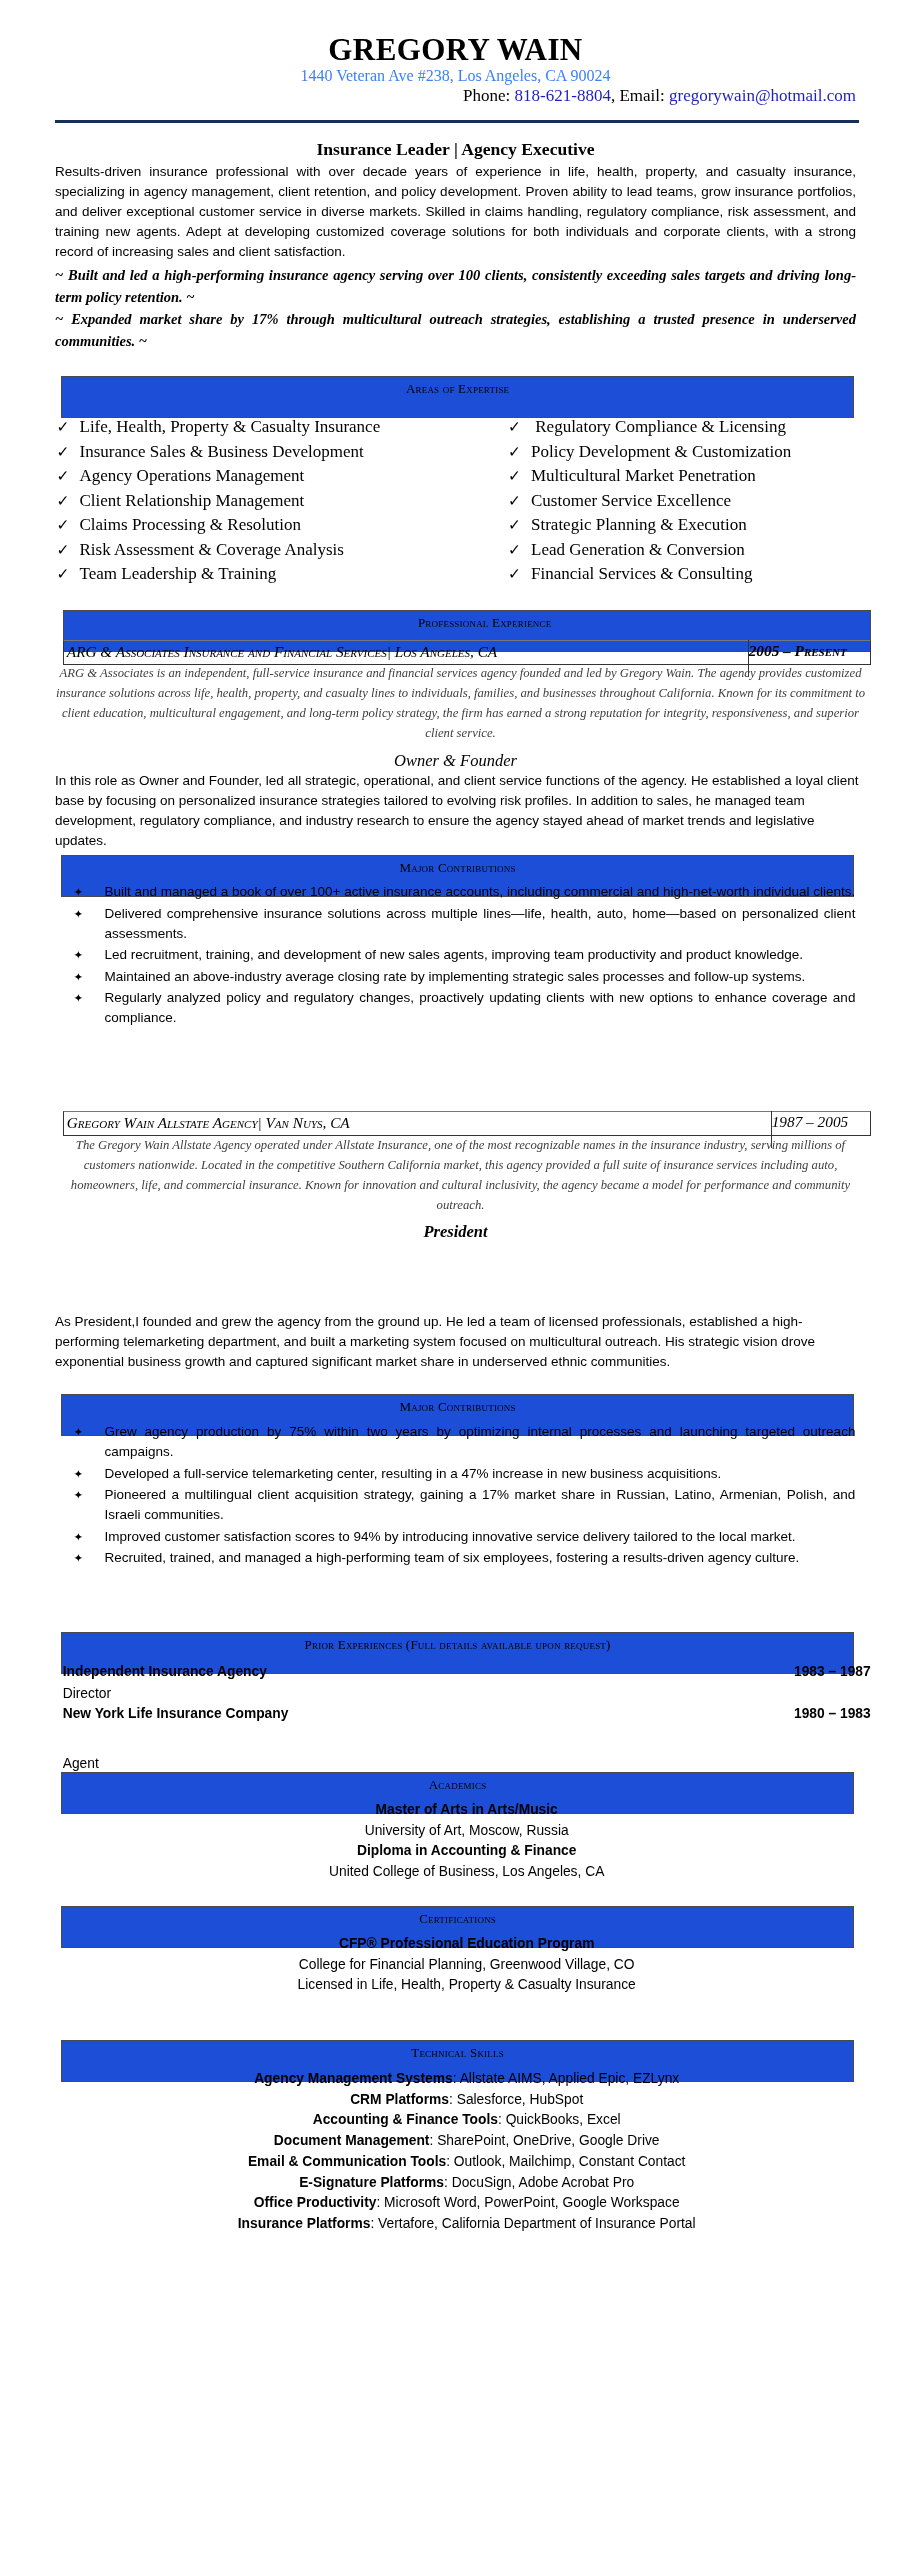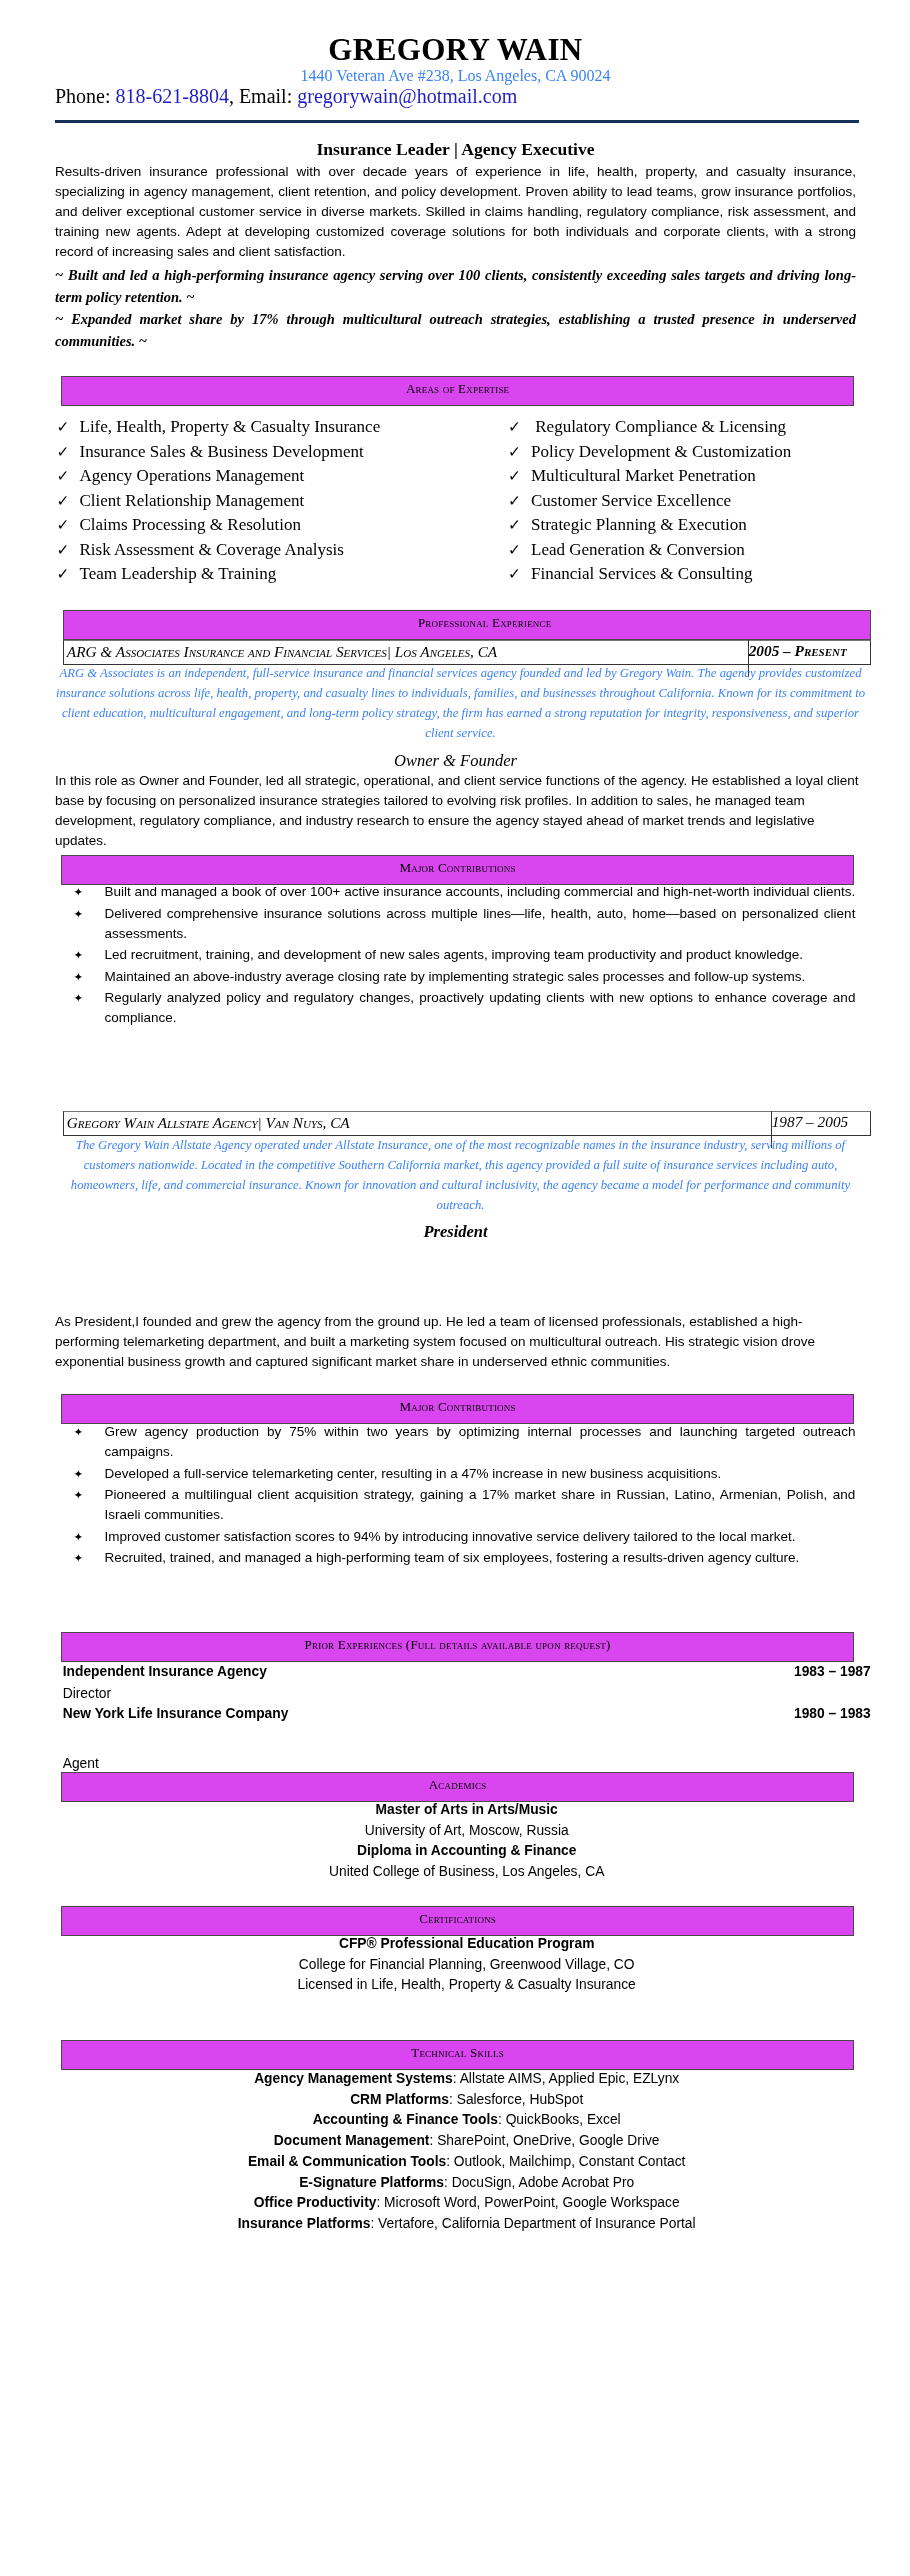--- a/index.html
+++ b/index.html
@@ -4,57 +4,57 @@
 <style>
   html, body { margin: 0; padding: 0; background: #ffffff; }
   body { width: 911px; height: 2576px; position: relative; overflow: hidden; color: #000; }
   .page { position: absolute; left: 55px; top: 0; width: 804px; }
 
   
   .name { position: absolute; top: 31px; left: 0; width: 801px; text-align: center;
           font-family: "Liberation Serif", serif; font-weight: bold; font-size: 31px; letter-spacing: 0.4px; line-height: 37px; }
   .addr { position: absolute; top: 66px; left: 0; width: 801px; text-align: center;
           font-family: "Liberation Serif", serif; font-size: 16px; color: #3b82f6; line-height: 20px; }
-  .contact { position: absolute; top: 86px; left: 0; width: 801px; text-align: left;
-          font-family: "Liberation Serif", serif; font-size: 20px; line-height: 20px; }
+  .contact { position: absolute; top: 86px; left: 0; width: 801px; text-align: right;
+          font-family: "Liberation Serif", serif; font-size: 17px; line-height: 20px; }
   .contact .blue { color: #1f1fbf; }
   .rule { position: absolute; top: 120px; left: 0; width: 804px; height: 3.1px; background: #15315a; }
 
   .headline { position: absolute; top: 138px; left: 0; width: 801px; text-align: center;
           font-family: "Liberation Serif", serif; font-weight: bold; font-size: 17.6px; line-height: 23px; }
   .summary { position: absolute; top: 162px; left: 0; width: 801px; text-align: justify;
           font-family: "Liberation Sans", sans-serif; font-size: 13.5px; line-height: 20px; }
   .highlight { position: absolute; left: 0; width: 801px; text-align: justify;
           font-family: "Liberation Serif", serif; font-weight: bold; font-style: italic; font-size: 14.5px; line-height: 22px; }
   .hl1 { top: 264px; }
   .hl2 { top: 308px; }
 
   
-  .band { position: absolute; left: 6.1px; width: 793px; height: 30px; background: #d946ef;
+  .band { position: absolute; left: 6.1px; width: 793px; height: 42px; background: #1d4ed8;
           border: 1.5px solid #4a4a4a; border-left-width: 0.8px; border-right-width: 1.5px; box-sizing: border-box;
           text-align: center; font-family: "Liberation Serif", serif; font-size: 13px; line-height: 23px;
           font-variant: small-caps; letter-spacing: 0.2px; }
   .band-wide { left: 7.7px; width: 808px; }
 
   
   .exp-col { position: absolute; top: 415px; font-family: "Liberation Serif", serif; font-size: 17px; line-height: 24.5px; }
   .exp-col.left { left: 1.5px; }
   .exp-col.right { left: 453px; }
   .exp-item { white-space: nowrap; }
   .check { display: inline-block; width: 23px; font-size: 15.3px; }
 
   
   .jobrow { position: absolute; left: 7.7px; width: 808px; height: 24.5px; border: 0.8px solid #333; border-top: 1.5px solid #777;
             box-sizing: border-box; font-family: "Liberation Serif", serif; font-style: italic; font-size: 15.3px; line-height: 21.4px; }
   .jobrow .co { position: absolute; left: 3.1px; top: 0; font-variant: small-caps; white-space: nowrap; }
   .jobrow .dates { position: absolute; right: 0; top: -0.8px; height: 37px; width: 121px; border-left: 0.8px solid #333; text-align: left; font-weight: bold; font-variant: small-caps; }
   .jobrow.two .dates { width: 98px; font-weight: normal; }
 
   .firm-desc { position: absolute; left: 0; width: 811px; text-align: center; font-family: "Liberation Serif", serif;
-               font-style: italic; font-size: 12.7px; line-height: 20px; color: #3b82f6; }
+               font-style: italic; font-size: 12.7px; line-height: 20px; color: #404040; }
   .role { position: absolute; left: 0; width: 801px; text-align: center; font-family: "Liberation Serif", serif;
           font-style: italic; font-size: 16.5px; line-height: 21.4px; }
   .role.bold { font-weight: bold; }
   .role-text { position: absolute; left: 0; width: 804px; font-family: "Liberation Sans", sans-serif; font-size: 13.5px; line-height: 20px; }
 
   .contrib { position: absolute; left: 18.4px; width: 782px; margin: 0; padding: 0; list-style: none;
              font-family: "Liberation Sans", sans-serif; font-size: 13.5px; line-height: 20px; }
   .contrib li { position: relative; padding-left: 31px; text-align: justify; margin-bottom: 1.5px; }
   .contrib .dia { position: absolute; left: 0; top: 0; font-size: 11.5px; }
 

